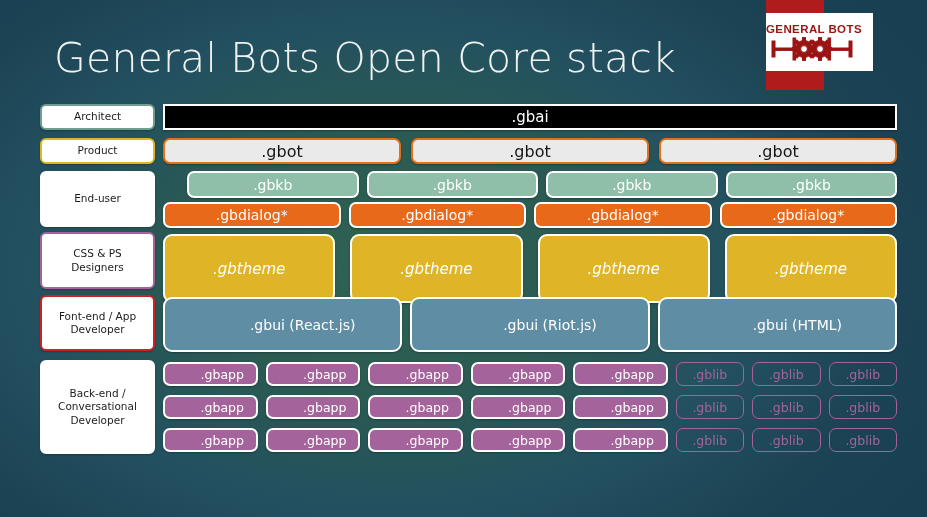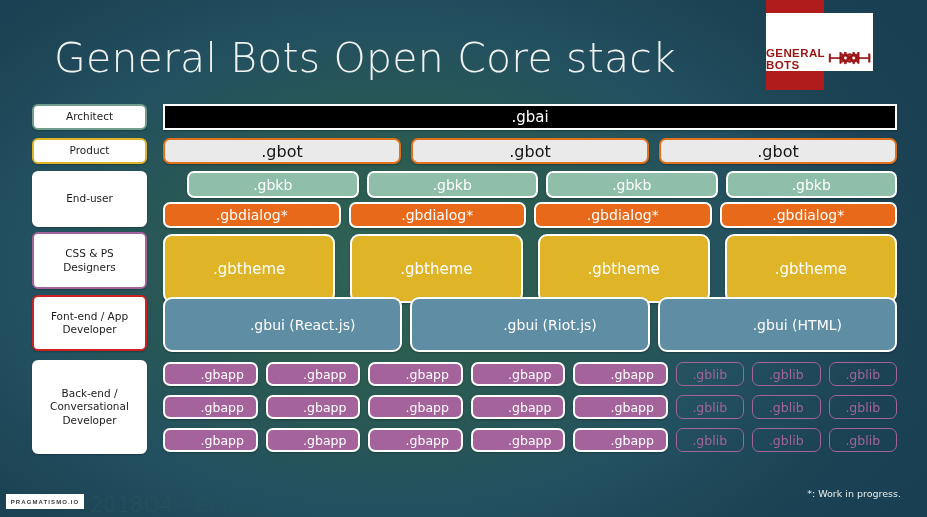--- a/index.html
+++ b/index.html
@@ -30,21 +30,22 @@
     background: #b01c1c;
   }
   #logo-card {
     position: absolute;
     left: 766px;
     top: 13px;
     width: 107px;
     height: 58px;
     background: #ffffff;
     display: flex;
-    align-items: flex-end;
+    flex-direction: column;
+    align-items: flex-start;
     justify-content: center;
     gap: 1px;
   }
   #logo-text {
     font-size: 11.5px;
     font-weight: bold;
     color: #9b1414;
     letter-spacing: 0.4px;
     font-family: "Liberation Sans", sans-serif;
   }
@@ -67,21 +68,21 @@
   #grid {
     position: absolute;
     left: 0;
     top: 98px;
     width: 927px;
   }
 
   
   .role {
     position: absolute;
-    left: 32px;
+    left: 40px;
     width: 115px;
     background: #ffffff;
     border-radius: 6px;
     display: flex;
     align-items: center;
     justify-content: center;
     text-align: center;
     color: #1c1c1c;
     font-size: 10.5px;
     line-height: 1.25;
@@ -329,21 +330,21 @@
         <span>.gbdialog*</span>
       </div>
       <div class="cell c-gbdialog">
         <span>.gbdialog*</span>
       </div>
       <div class="cell c-gbdialog">
         <span>.gbdialog*</span>
       </div>
     </div>
 
-    <div class="row" style="top:136px;height:69px;gap:15px;">
+    <div class="row" style="top:136px;height:69px;gap:15px;font-style:italic;">
       <div class="cell c-gbtheme">
         <span>.gbtheme</span>
       </div>
       <div class="cell c-gbtheme">
         <span>.gbtheme</span>
       </div>
       <div class="cell c-gbtheme">
         <span>.gbtheme</span>
       </div>
       <div class="cell c-gbtheme">
@@ -439,21 +440,14 @@
       <div class="cell c-gblib">
         <span>.gblib</span>
       </div>
       <div class="cell c-gblib">
         <span>.gblib</span>
       </div>
     </div>
 
   </div>
 
-  <div id="footer-bar">
-    <div id="pragmatismo">
-      <span>PRAGMATISMO.IO</span>
-    </div>
-    <div id="deck-label">2018Q4 - Corporate</div>
-    <div id="wip-note">*: Work in progress.</div>
-  </div>
 
 </div>
 
 </body></html>

